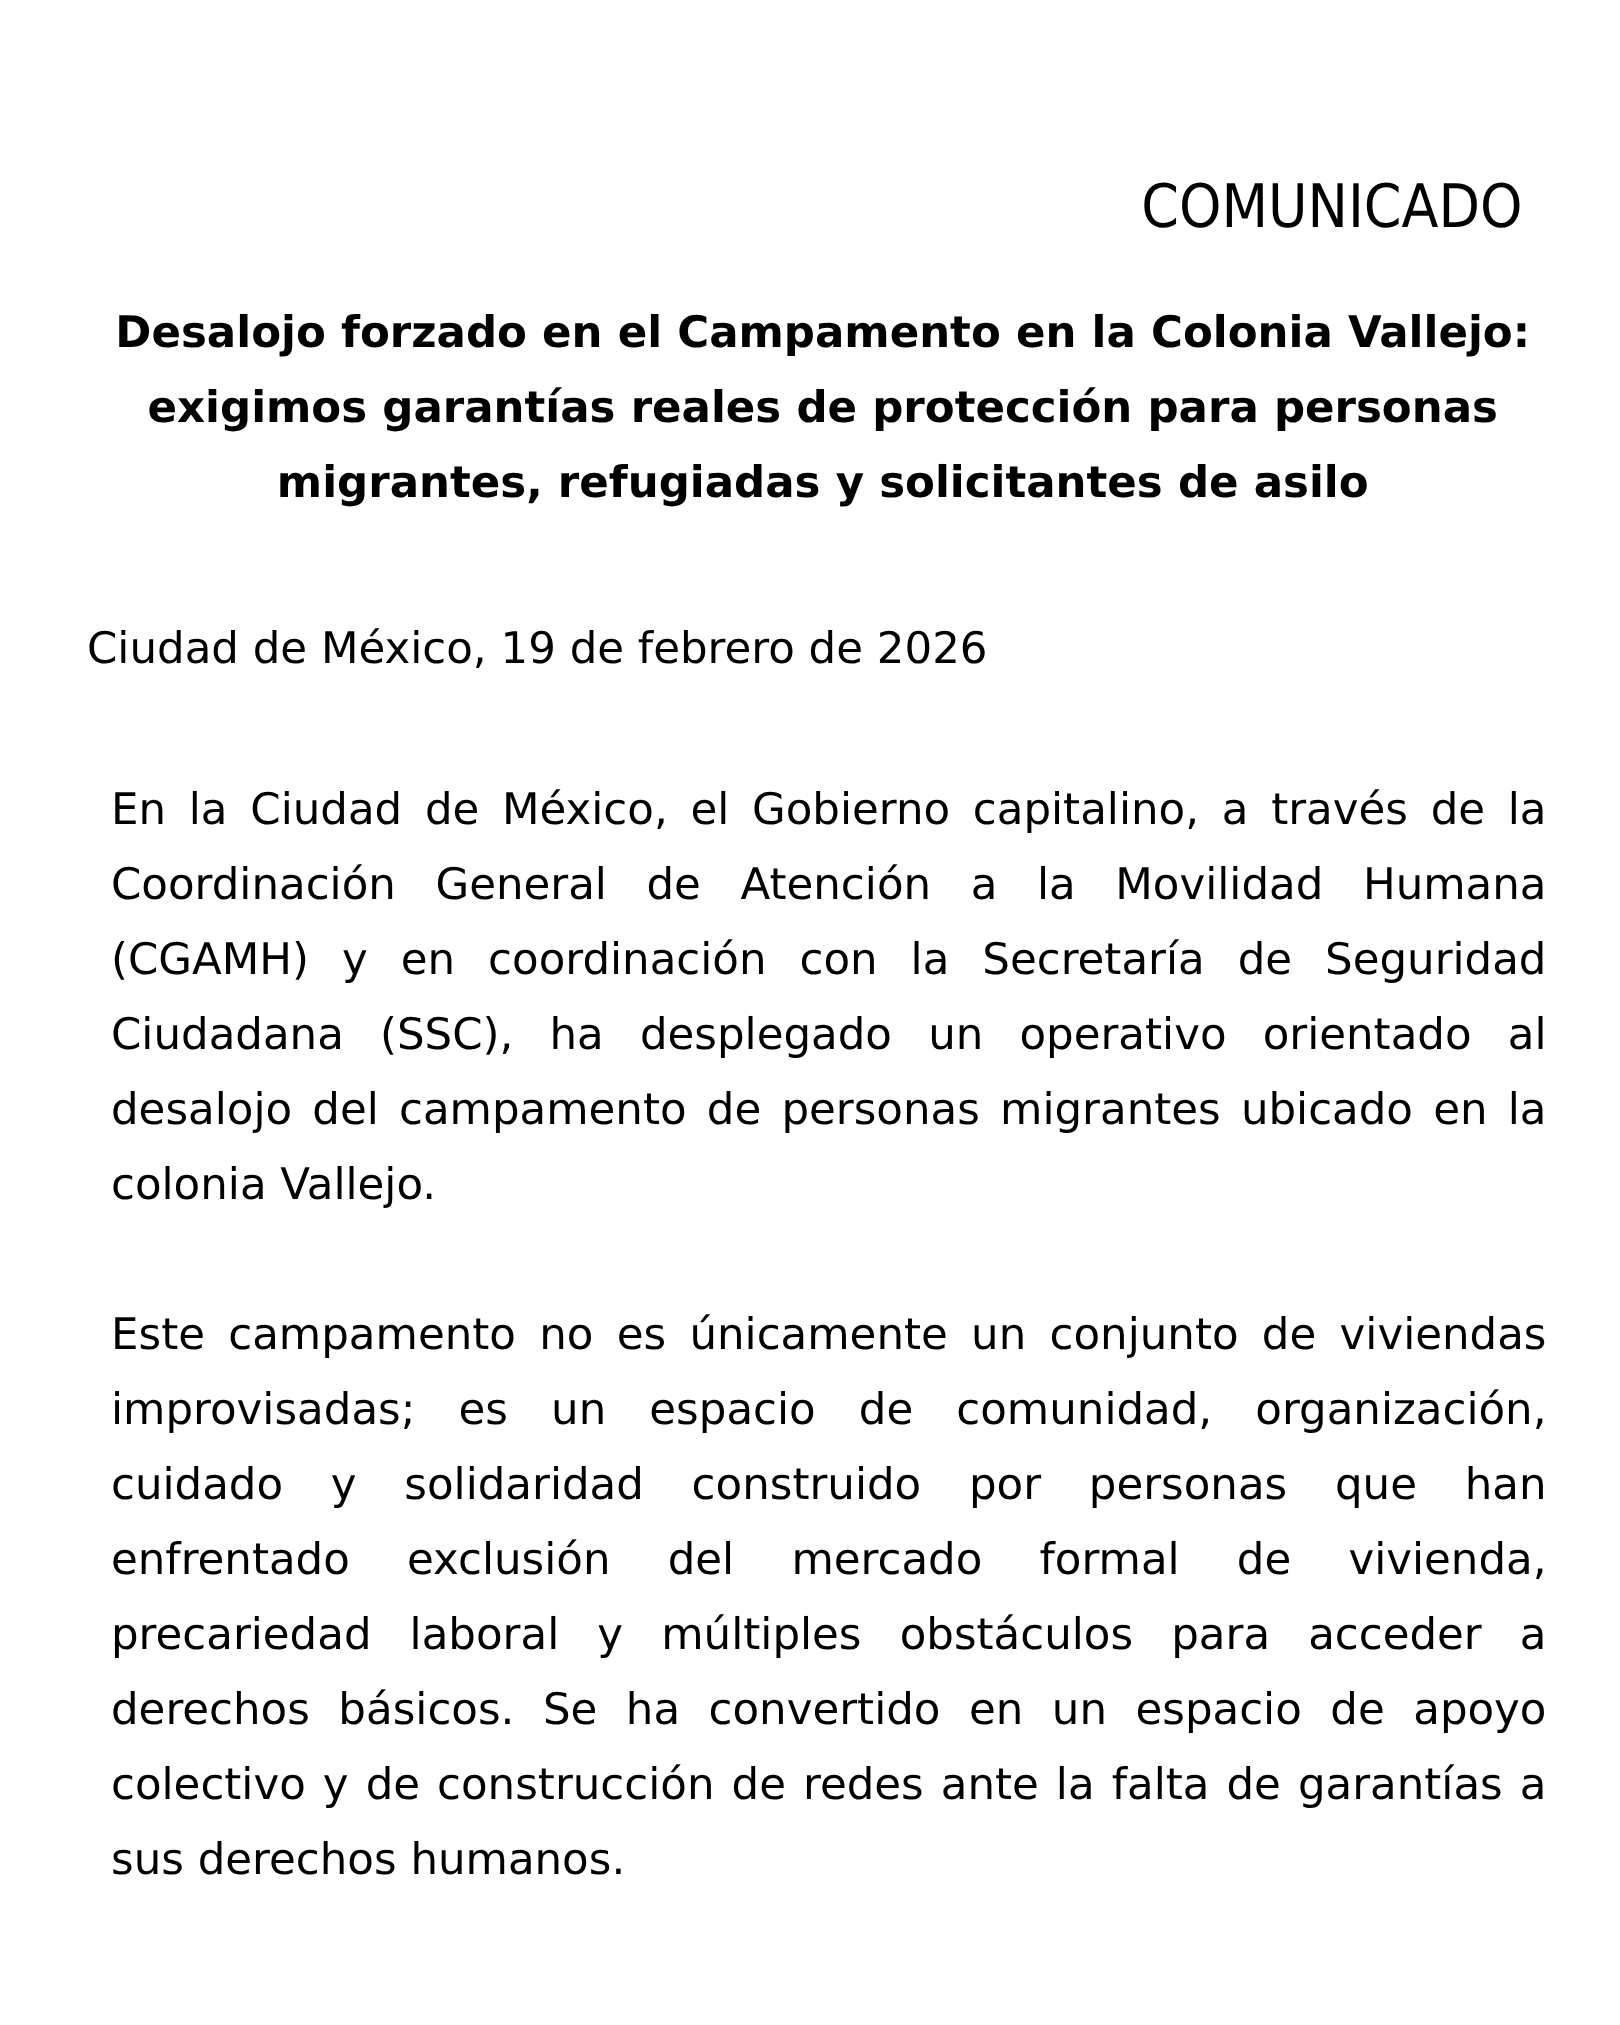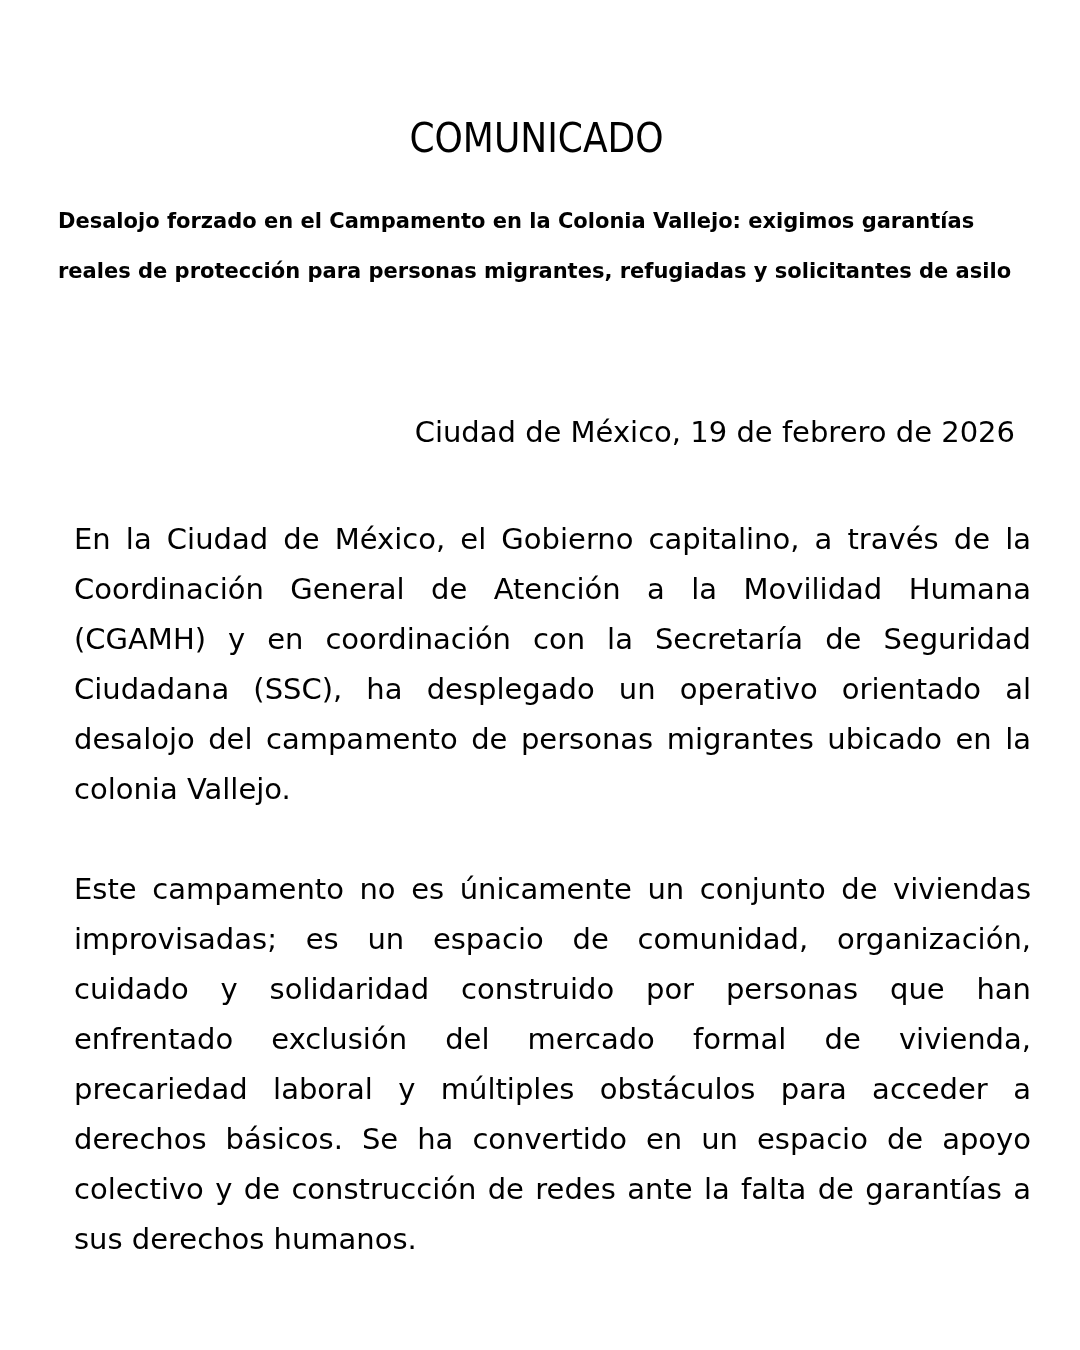--- a/index.html
+++ b/index.html
@@ -19,45 +19,45 @@
       position: absolute;
       left: 58px;
       top: 0;
       width: 957px;
     }
     .title {
       position: absolute;
       top: 112px;
       left: 0;
       width: 957px;
-      text-align: center;
+      text-align: right;
       font-size: 40px;
       line-height: 52px;
       font-weight: normal;
       margin: 0;
       letter-spacing: 0px;
       font-stretch: condensed;
     }
     .subtitle {
       position: absolute;
       top: 196px;
-      left: 0;
+      left: 12px;
       width: 957px;
-      text-align: left;
-      font-size: 21px;
+      text-align: center;
+      font-size: 29px;
       line-height: 50px;
       font-weight: bold;
       margin: 0;
     }
     .date {
       position: absolute;
       top: 410px;
       right: 0;
       width: 957px;
-      text-align: right;
+      text-align: left;
       font-size: 29px;
       line-height: 44px;
       margin: 0;
     }
     .para {
       position: absolute;
       left: 0;
       width: 957px;
       text-align: justify;
       font-size: 29px;

